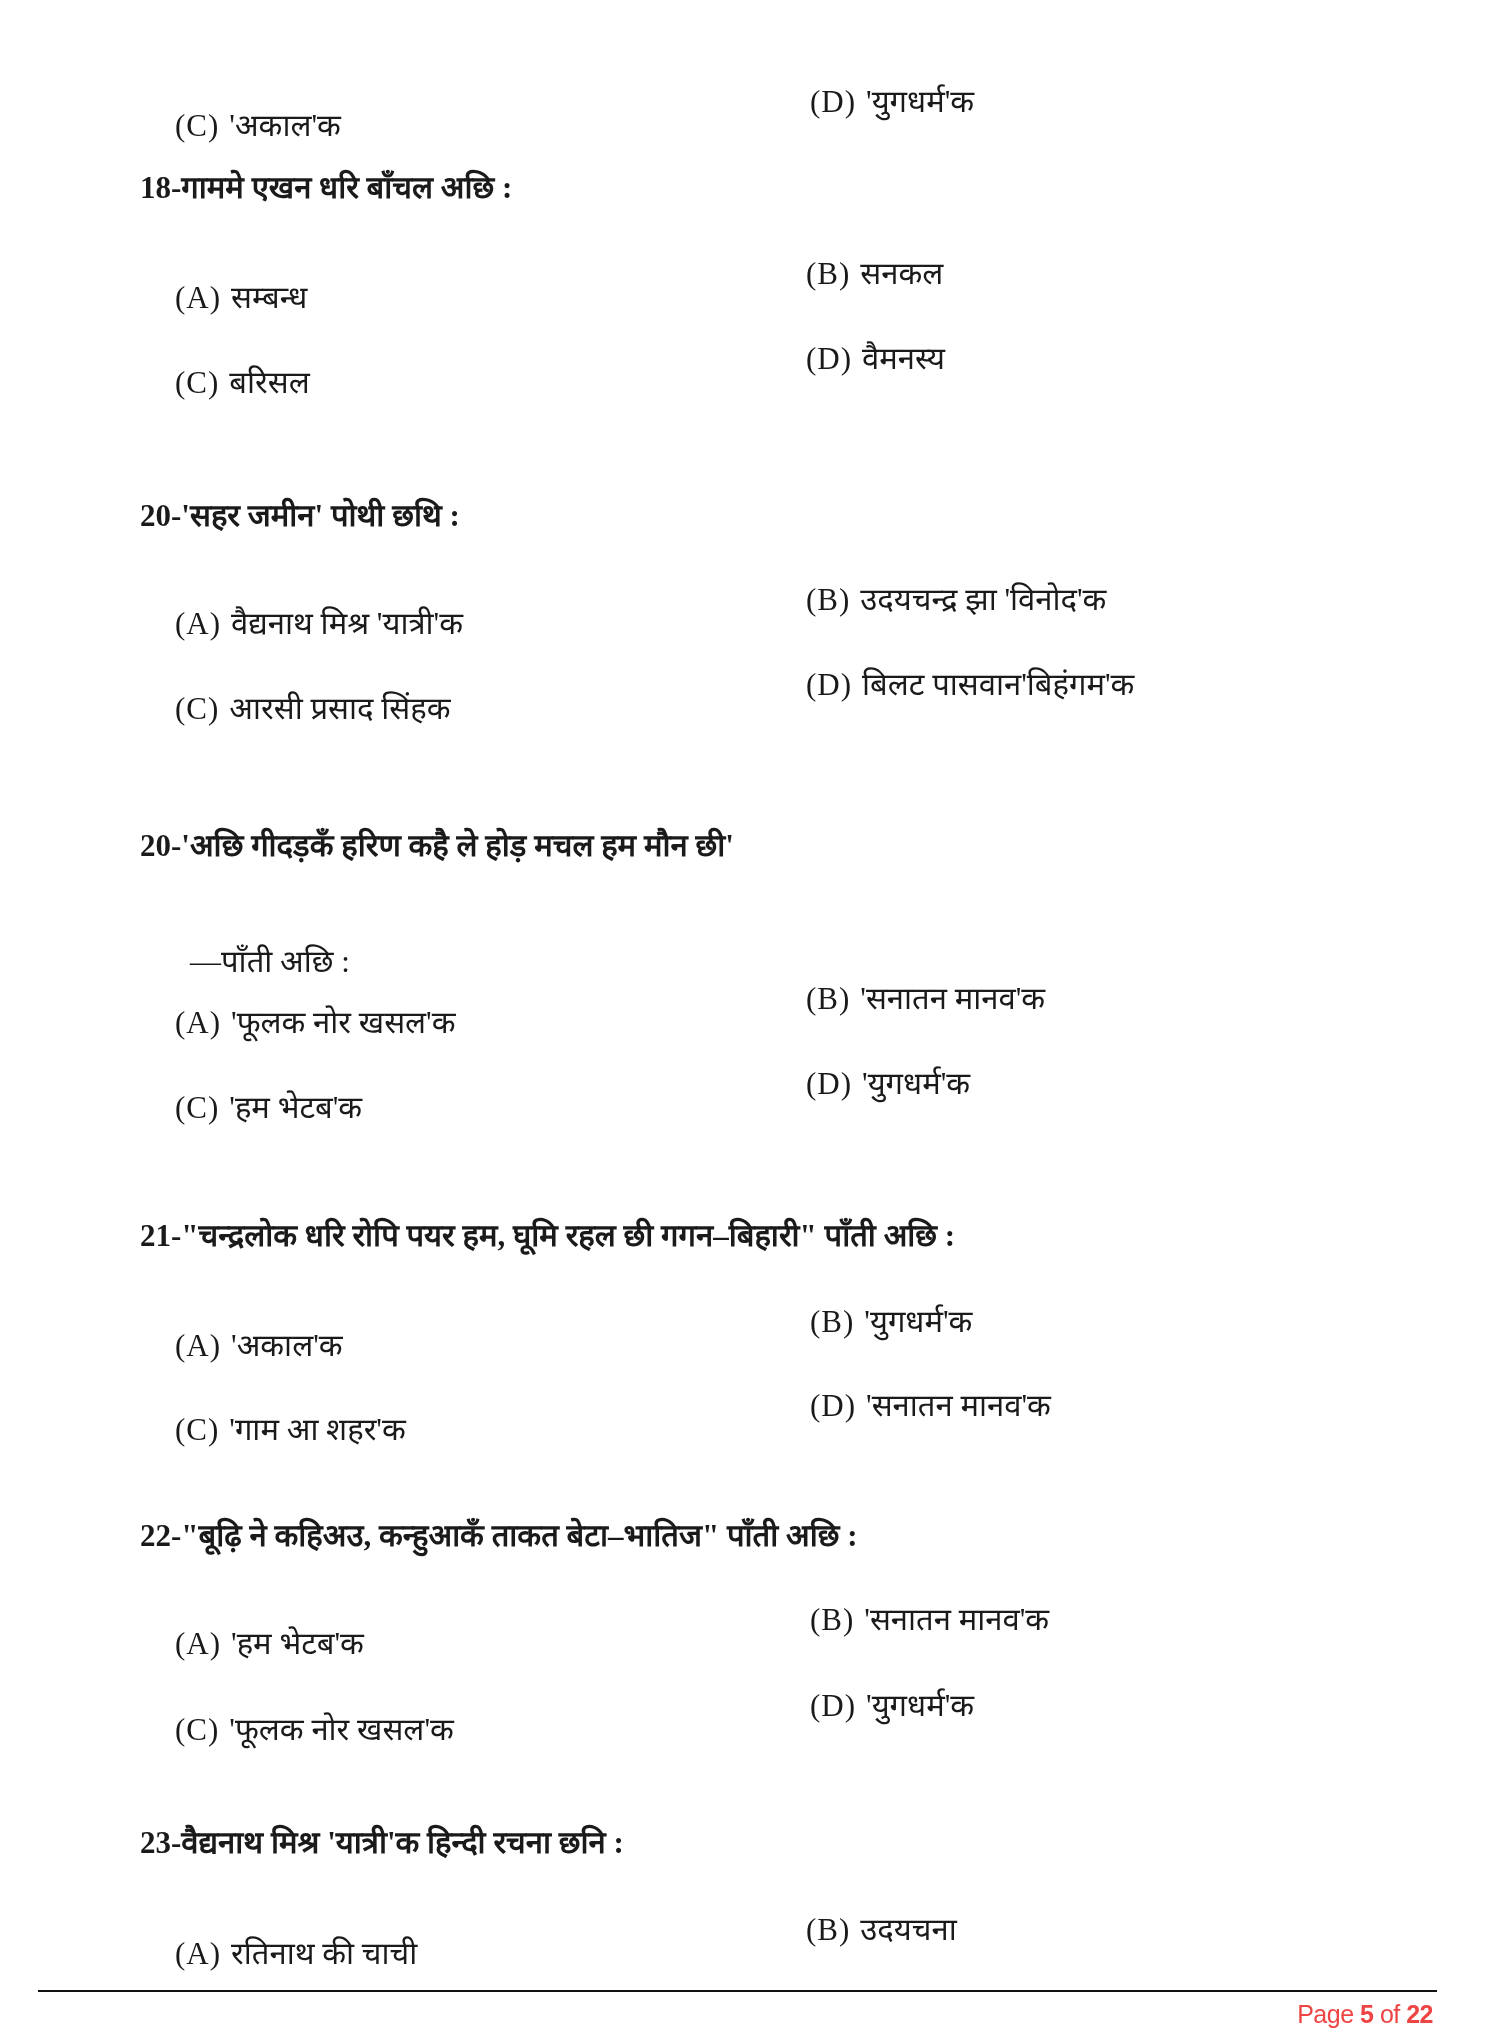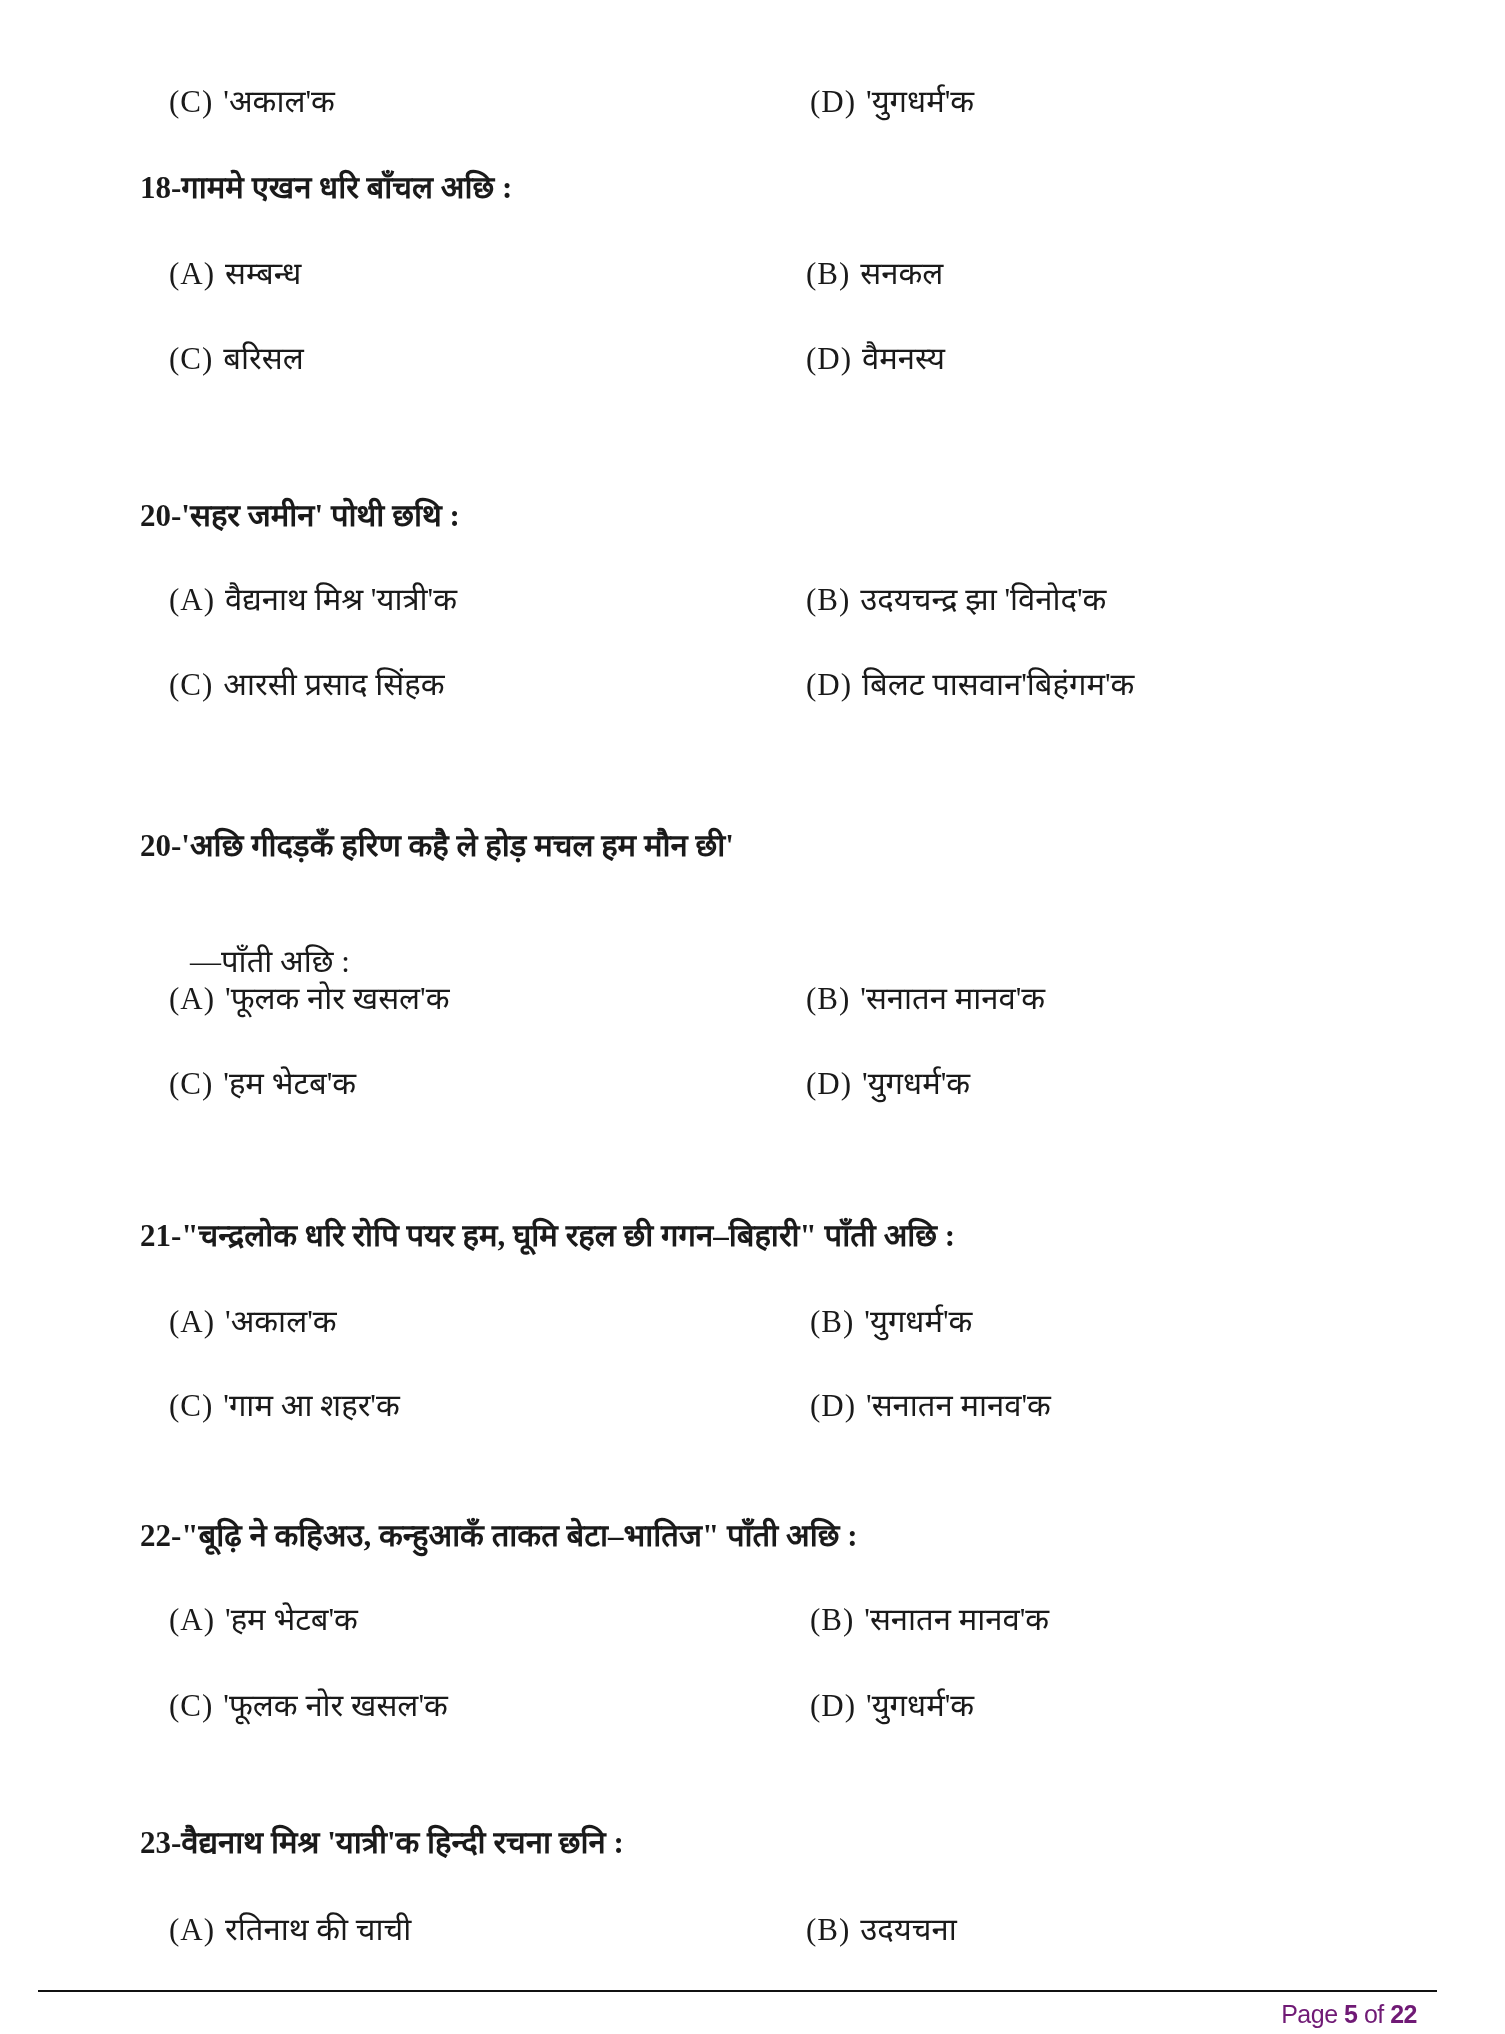--- a/index.html
+++ b/index.html
@@ -1,27 +1,27 @@
 <!DOCTYPE html>
 <html><head>
 <meta charset="utf-8">
 <style>
   html, body { margin: 0; padding: 0; background: #ffffff; }
   body { width: 1505px; height: 2034px; position: relative; overflow: hidden;
          font-family: "Liberation Serif", "DejaVu Serif", serif; color: #1a1a1a; }
   .line { position: absolute; white-space: nowrap; font-size: 31px; line-height: 40px; }
   .q { left: 140px; font-weight: bold; }
   .q-cont { left: 190px; margin-top: 48px; }
-  .optL { left: 169px; }
+  .optL { left: 175px; margin-top: 24px; }
   .optR { left: 792px; margin-left: 14px; }
   .optR2 { left: 810px; }
   .lbl { margin-right: 10px; letter-spacing: 1px; }
   .rule { position: absolute; left: 38px; top: 1990px; width: 1399px; height: 2px; background: #111; }
-  .footer { position: absolute; right: 88px; top: 2000px; font-family: "Liberation Sans", "DejaVu Sans", sans-serif;
-            font-size: 25px; color: #701a75; letter-spacing: -0.5px; }
+  .footer { position: absolute; right: 72px; top: 2000px; font-family: "Liberation Sans", "DejaVu Sans", sans-serif;
+            font-size: 25px; color: #ef4444; letter-spacing: -0.5px; }
   .footer b { font-weight: bold; }
 </style>
 </head>
 <body>
 
 <div class="line optL" style="top:82px">
   <span class="lbl">(C)</span><span>'अकाल'क</span>
 </div>
 <div class="line optR2" style="top:82px">
   <span class="lbl">(D)</span><span>'युगधर्म'क</span>

